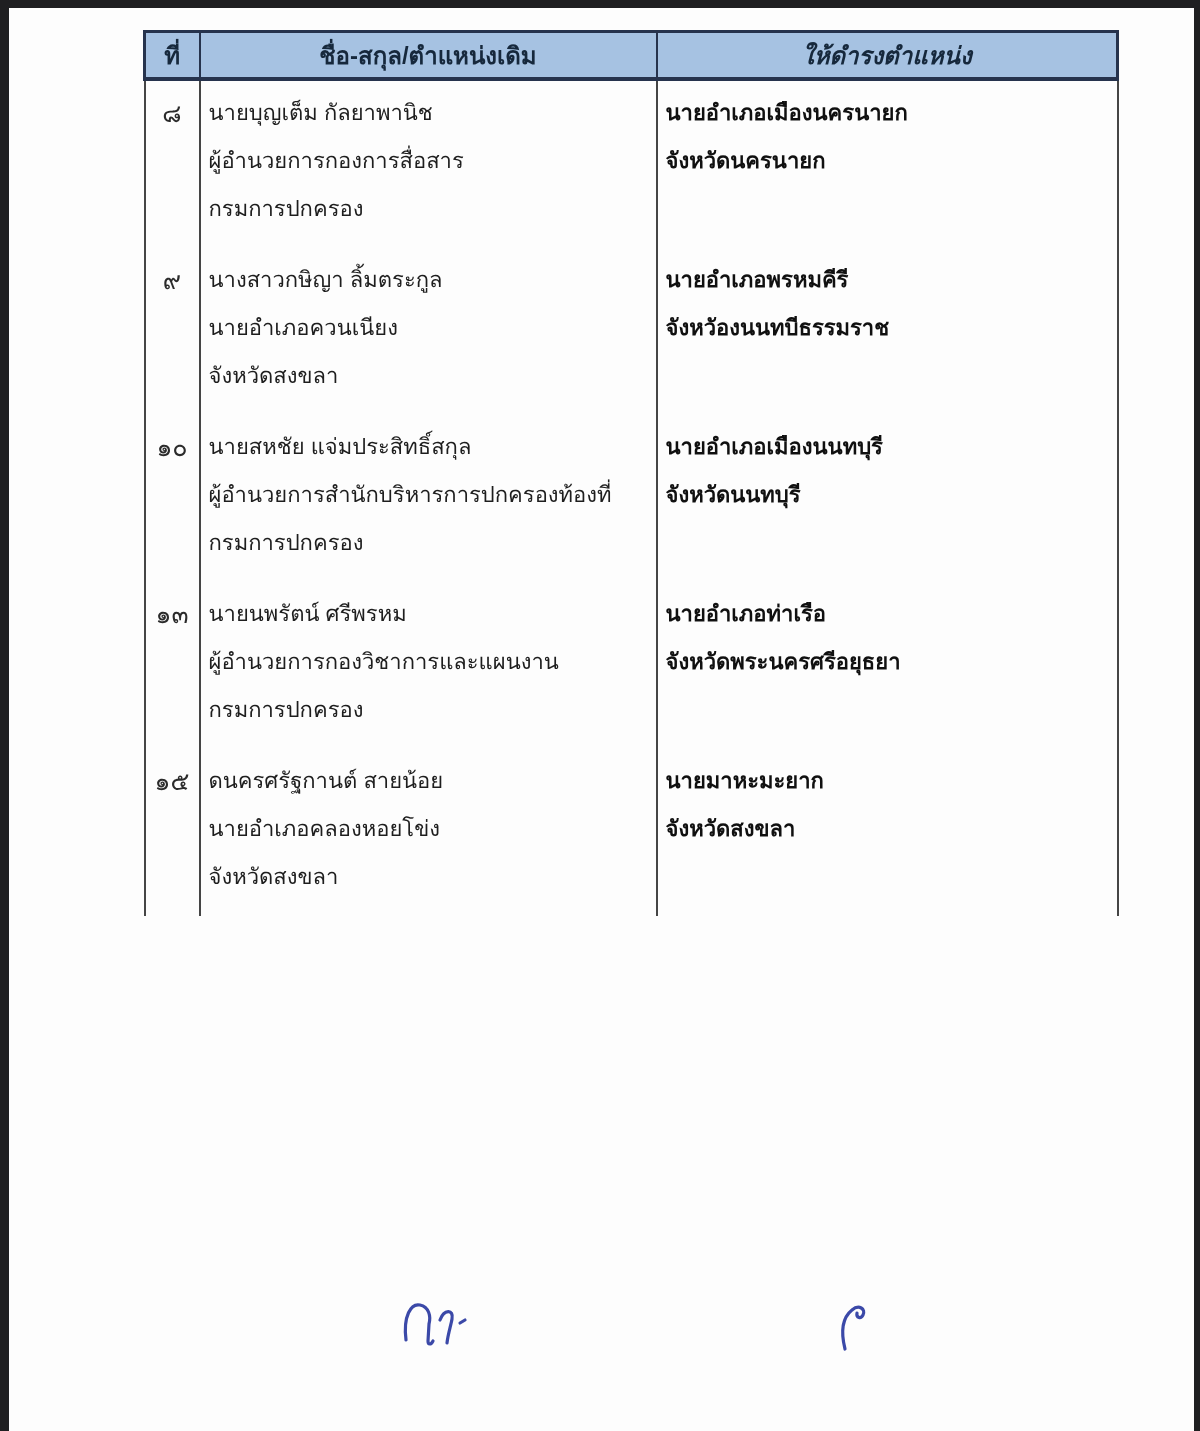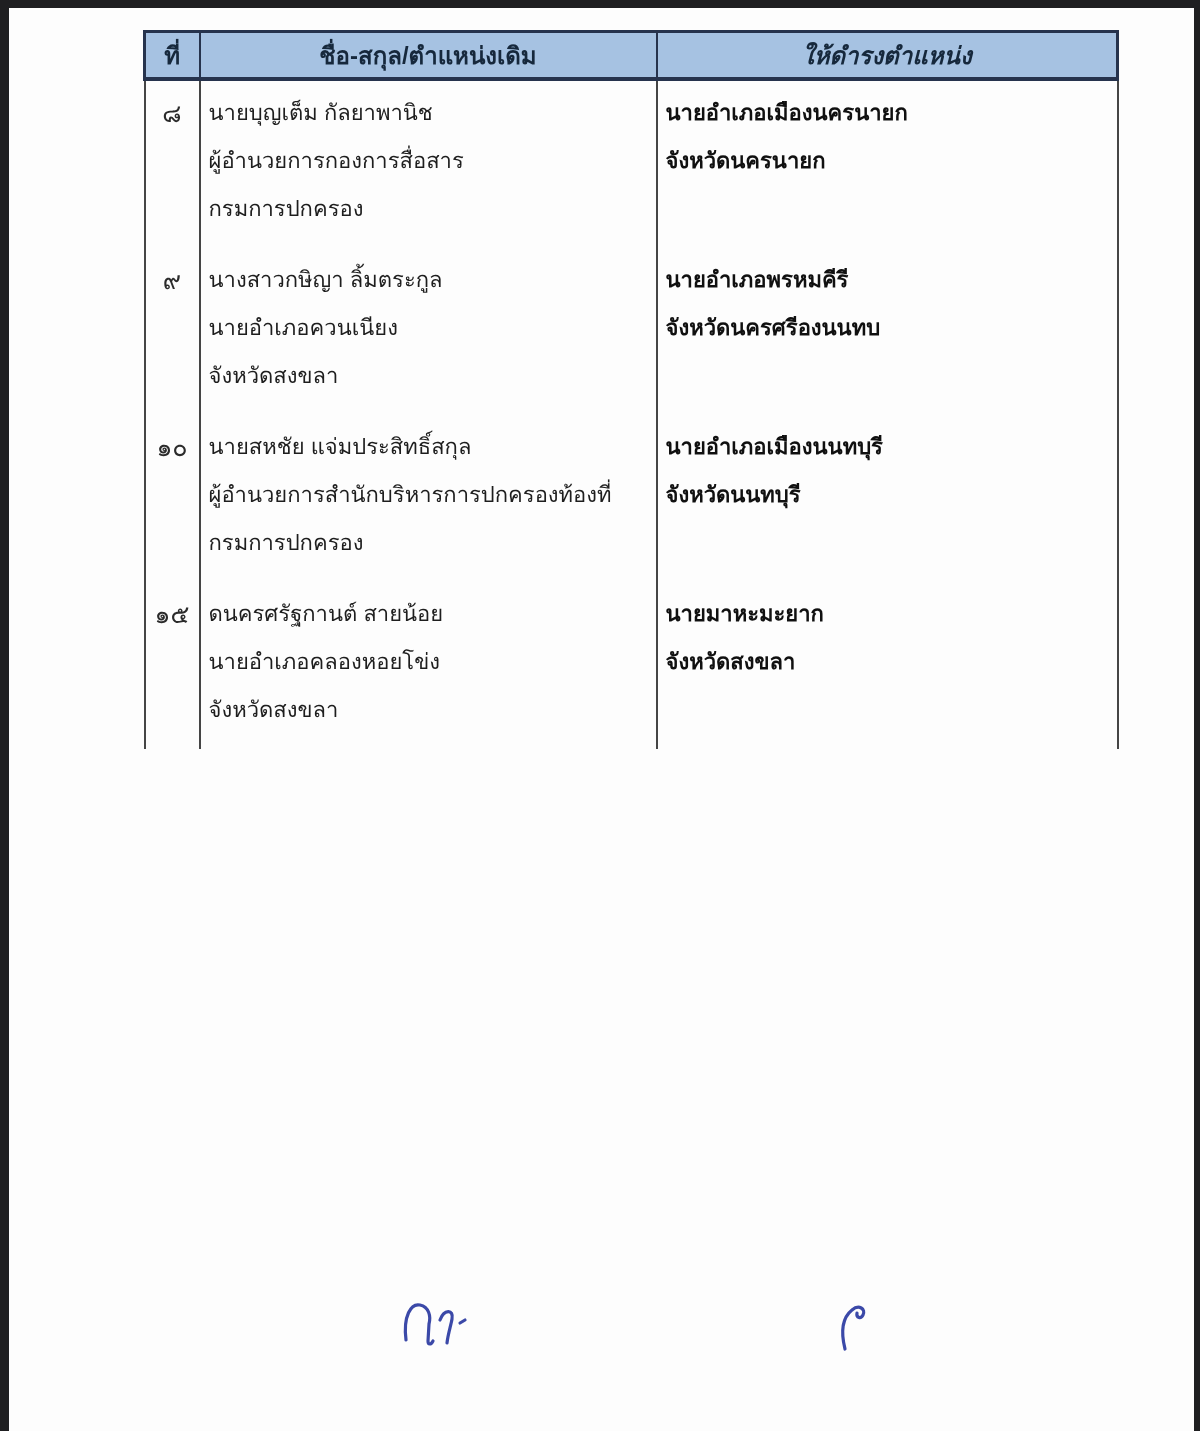--- a/index.html
+++ b/index.html
@@ -105,33 +105,45 @@
   </tr>
         <tr>
     <td class="col-no">๙</td>
     <td class="col-from">
             <div class="line">นางสาวกษิญา ลิ้มตระกูล</div>
             <div class="line">นายอำเภอควนเนียง</div>
             <div class="line">จังหวัดสงขลา</div>
           </td>
     <td class="col-to">
             <div class="line">นายอำเภอพรหมคีรี</div>
-            <div class="line">จังหวัดนครศรีองนนทบ</div>
+            <div class="line">จังหวัองนนทบีธรรมราช</div>
           </td>
   </tr>
         <tr>
     <td class="col-no">๑๐</td>
     <td class="col-from">
             <div class="line">นายสหชัย แจ่มประสิทธิ์สกุล</div>
             <div class="line">ผู้อำนวยการสำนักบริหารการปกครองท้องที่</div>
             <div class="line">กรมการปกครอง</div>
           </td>
     <td class="col-to">
             <div class="line">นายอำเภอเมืองนนทบุรี</div>
             <div class="line">จังหวัดนนทบุรี</div>
+          </td>
+  </tr>
+        <tr>
+    <td class="col-no">๑๓</td>
+    <td class="col-from">
+            <div class="line">นายนพรัตน์ ศรีพรหม</div>
+            <div class="line">ผู้อำนวยการกองวิชาการและแผนงาน</div>
+            <div class="line">กรมการปกครอง</div>
+          </td>
+    <td class="col-to">
+            <div class="line">นายอำเภอท่าเรือ</div>
+            <div class="line">จังหวัดพระนครศรีอยุธยา</div>
           </td>
   </tr>
         <tr>
     <td class="col-no">๑๕</td>
     <td class="col-from">
             <div class="line">ดนครศรัฐกานต์ สายน้อย</div>
             <div class="line">นายอำเภอคลองหอยโข่ง</div>
             <div class="line">จังหวัดสงขลา</div>
           </td>
     <td class="col-to">

